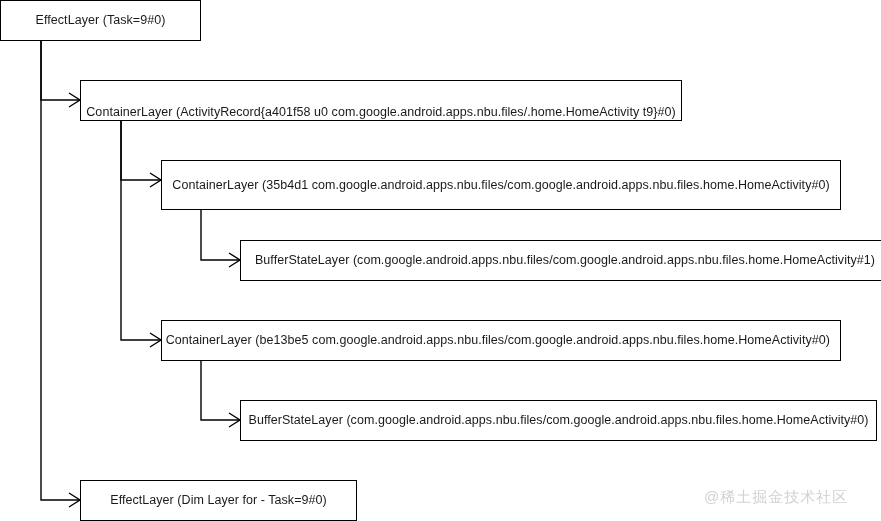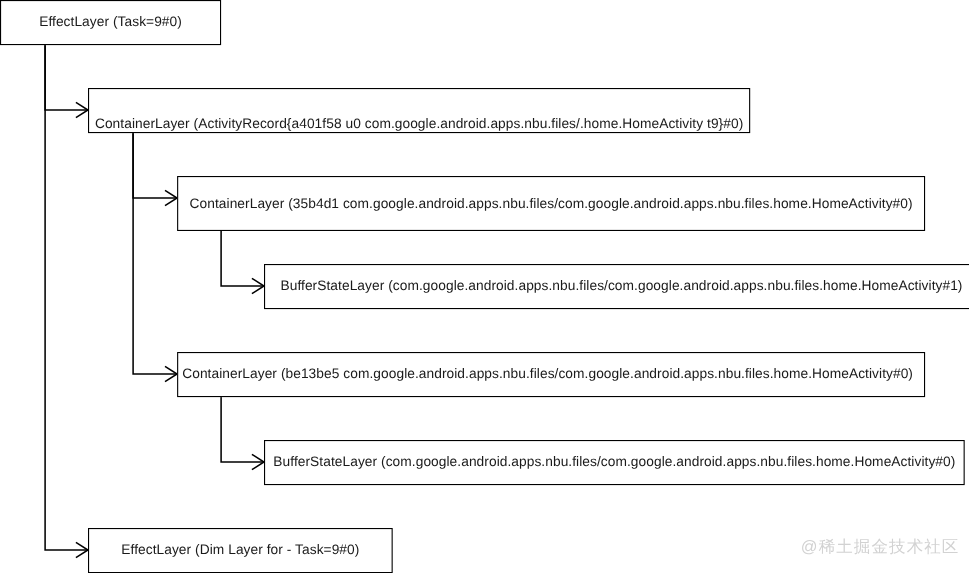--- a/index.html
+++ b/index.html
@@ -43,21 +43,20 @@
     white-space: nowrap;
     letter-spacing: 0.05px;
   }
   .watermark {
     position: absolute;
     font-size: 15px;
     color: #d2d2d2;
     letter-spacing: 1px;
     white-space: nowrap;
     user-select: none;
-    margin-left: 24px;
   }
 </style>
 </head>
 <body>
 
 <div id="canvas">
 
   <svg id="edge-layer" width="881" height="521" viewBox="0 0 881 521" xmlns="http://www.w3.org/2000/svg">
       <g>
         <path d="M 41 41 L 41 100 L 80 100" fill="none" stroke="#000000" stroke-width="1.4"></path>

